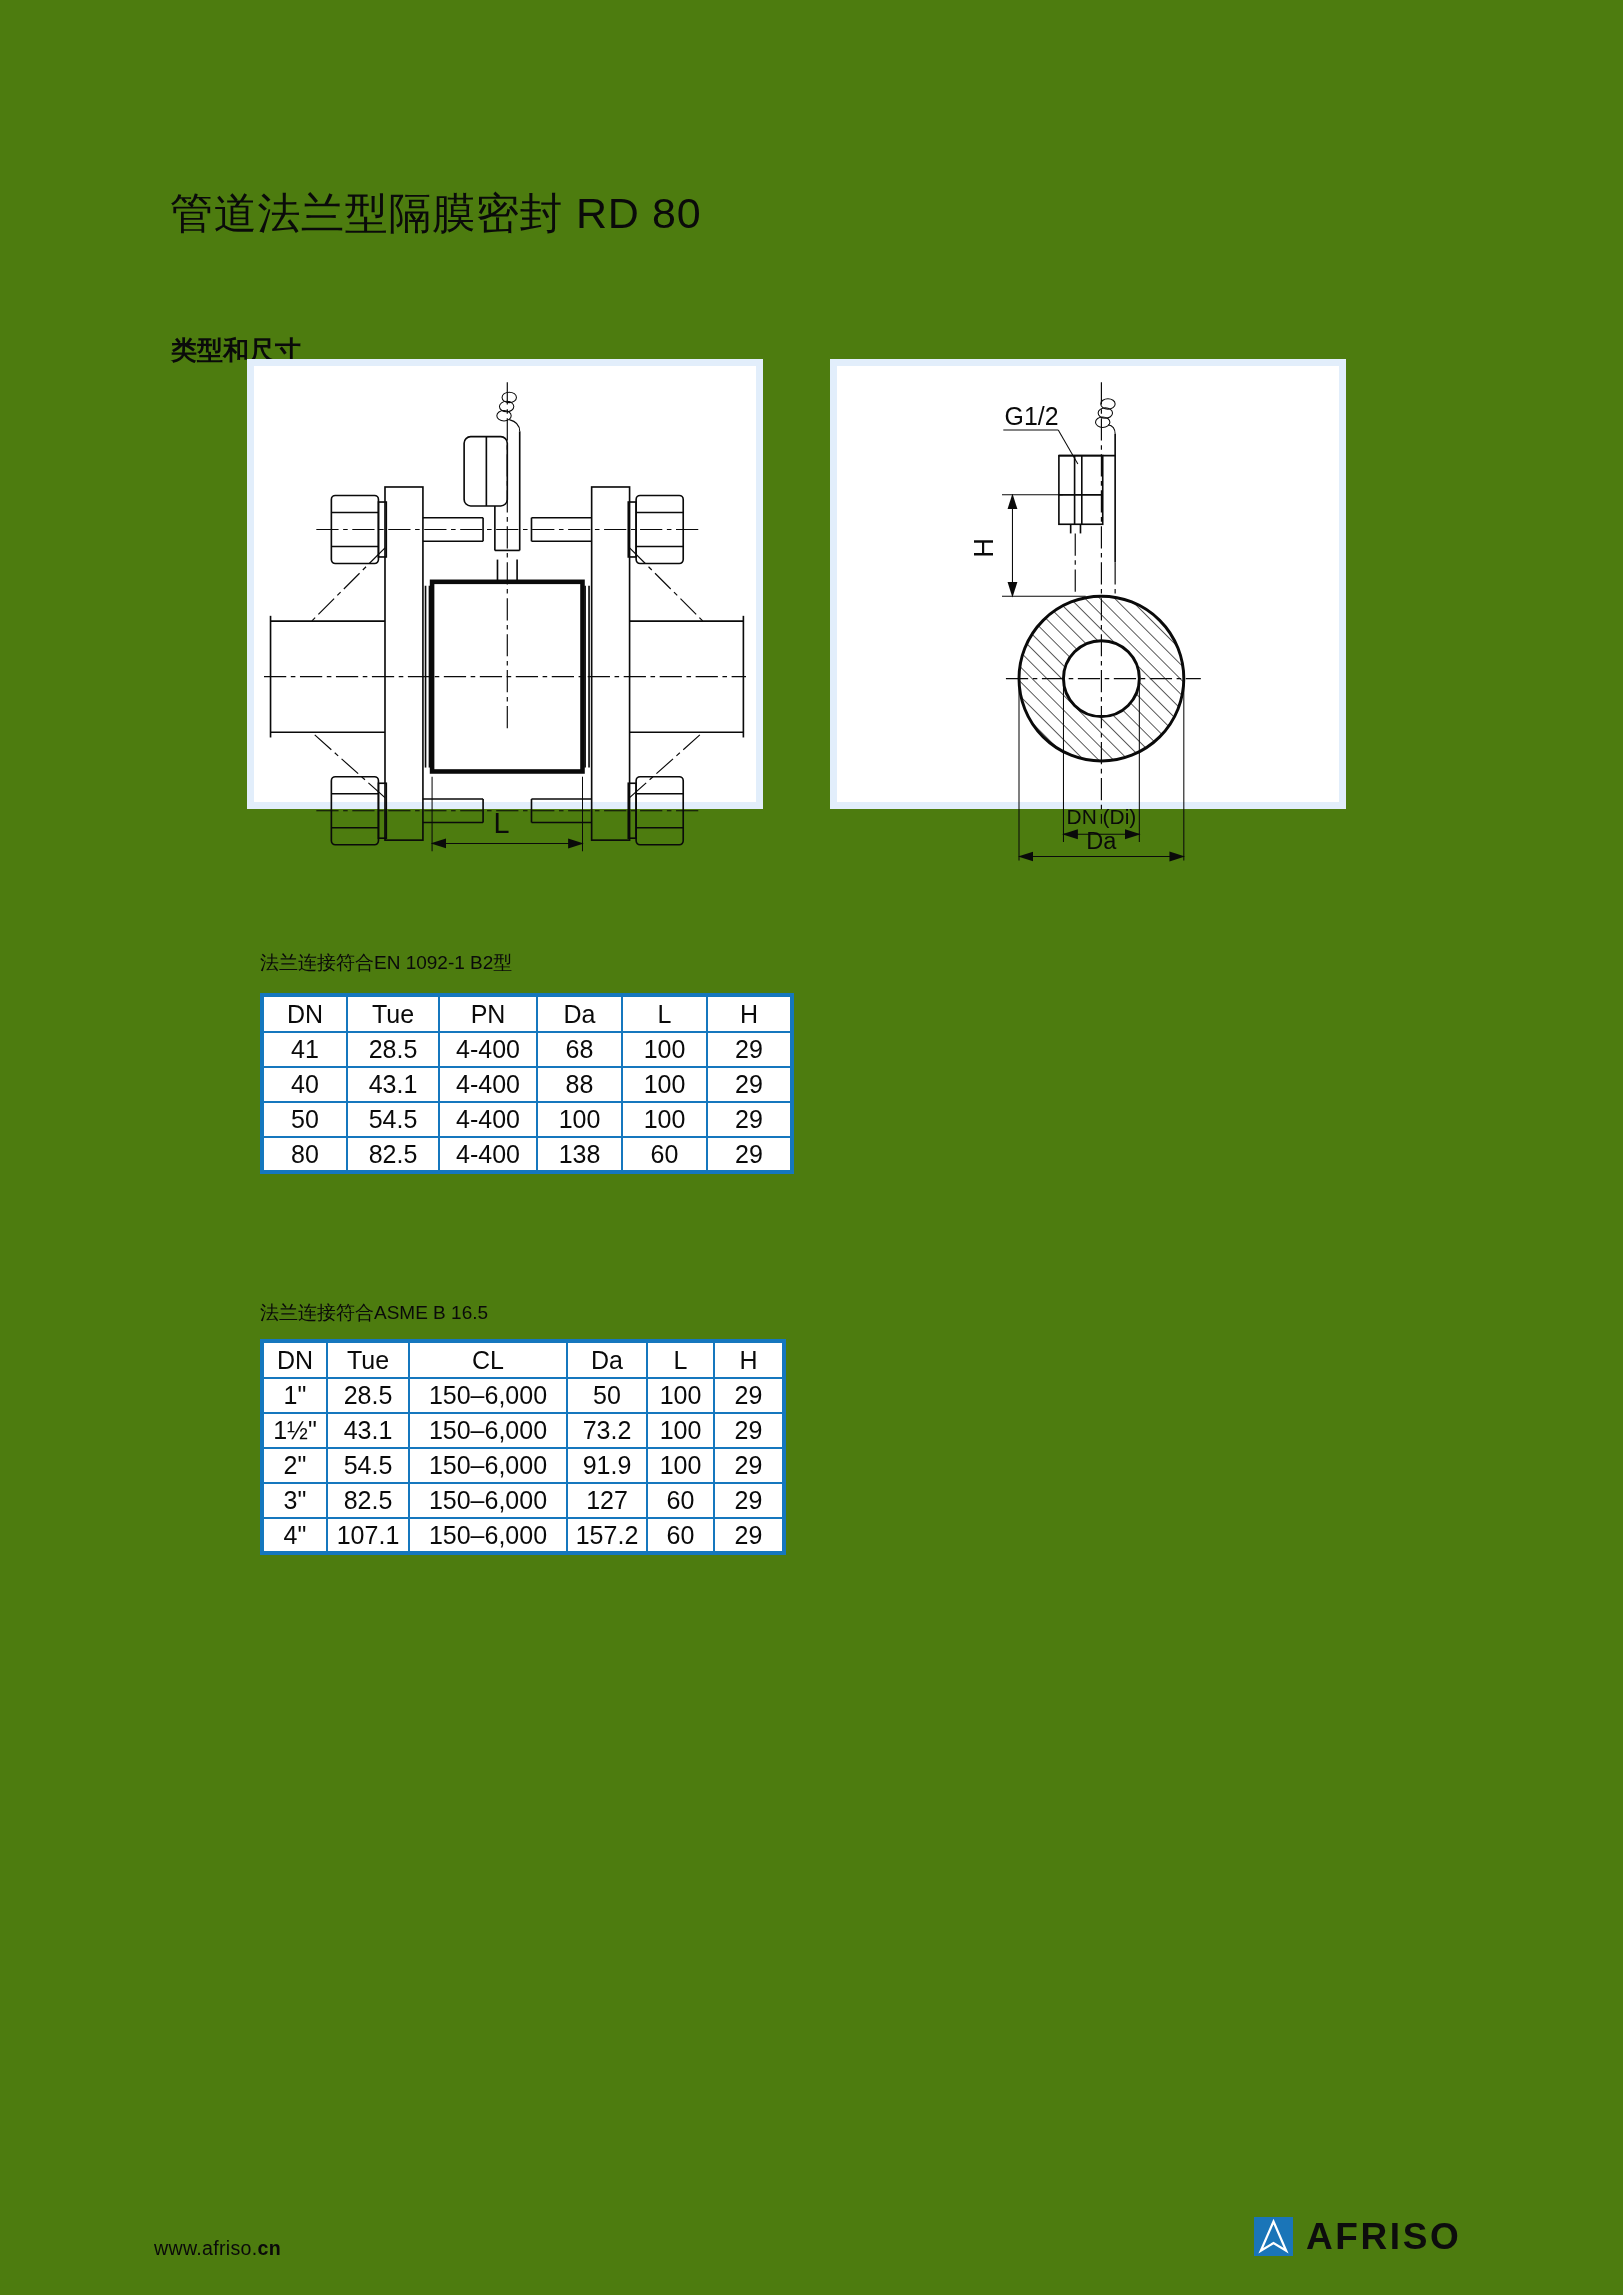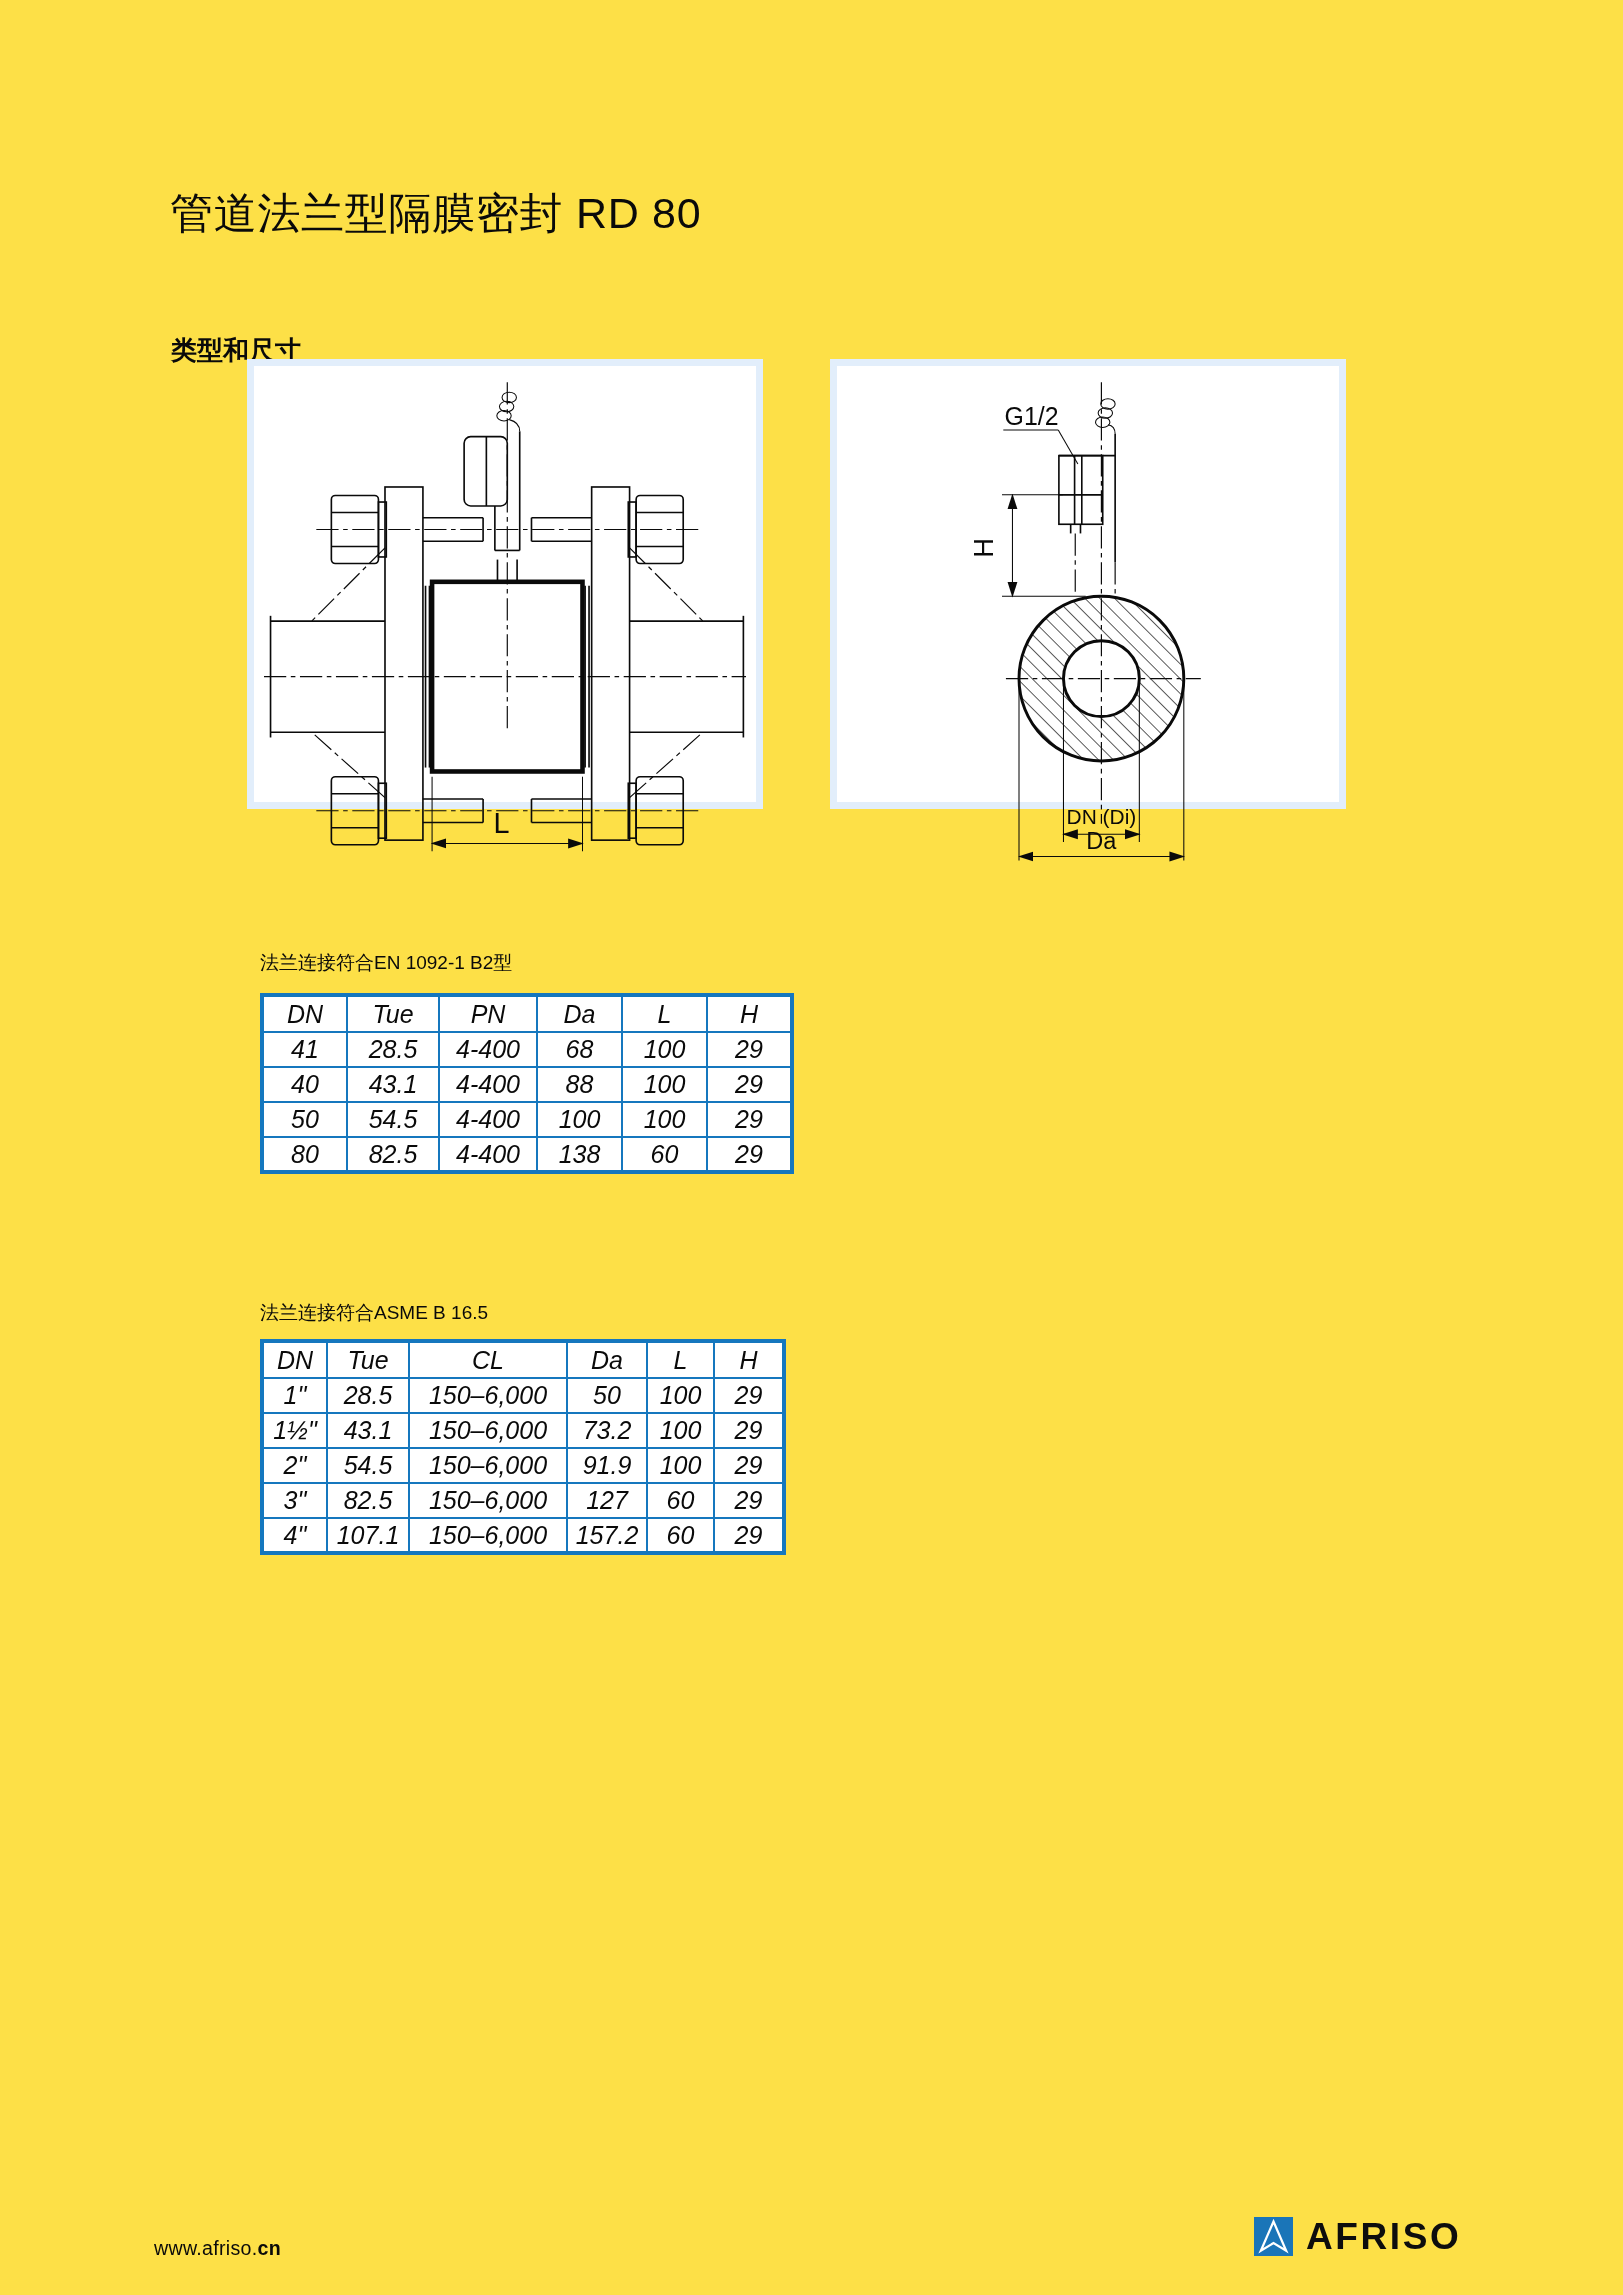--- a/index.html
+++ b/index.html
@@ -4,21 +4,21 @@
 <style>
   :root{
     --ink:#0a0a0a;
     --table-blue:#1577be;
     --panel-blue:#e2eefb;
     --logo-blue:#1a75b8;
   }
   *{margin:0;padding:0;box-sizing:border-box;}
   html,body{background:#ffffff;}
   .page{
-    position:relative;width:1623px;height:2295px;background:#fde047;
+    position:relative;width:1623px;height:2295px;background:#4d7c0f;
     font-family:"Liberation Sans","DejaVu Sans",sans-serif;color:var(--ink);overflow:hidden;
   }
   .doc-title{
     position:absolute;left:170px;top:185px;font-size:43px;font-weight:500;
     letter-spacing:0.7px;white-space:nowrap;
   }
   .section-heading{
     position:absolute;left:171px;top:305px;font-size:26px;font-weight:700;white-space:nowrap;margin-top:28px;
   }
   .panel{
@@ -28,21 +28,21 @@
   .panel-1{left:247px;}
   .panel-2{left:830px;}
   .panel svg{display:block;width:502px;height:499px;}
   .tbl-caption{
     position:absolute;font-size:19px;font-weight:500;white-space:nowrap;
   }
   .cap-1{left:260px;top:950px;}
   .cap-2{left:260px;top:1300px;}
   table.spec{
     position:absolute;border-collapse:collapse;table-layout:fixed;
-    border:4.6px solid var(--table-blue);background:#fff;font-style:italic;
+    border:4.6px solid var(--table-blue);background:#fff;
   }
   .tbl-1{left:260px;top:993px;}
   .tbl-2{left:260px;top:1339px;}
   table.spec th,table.spec td{
     border:2.6px solid var(--table-blue);text-align:center;vertical-align:middle;
     font-size:25px;font-weight:400;color:var(--ink);padding:0;
   }
   table.spec th{height:37px;}
   table.spec td{height:35px;}
   .footer-url{

